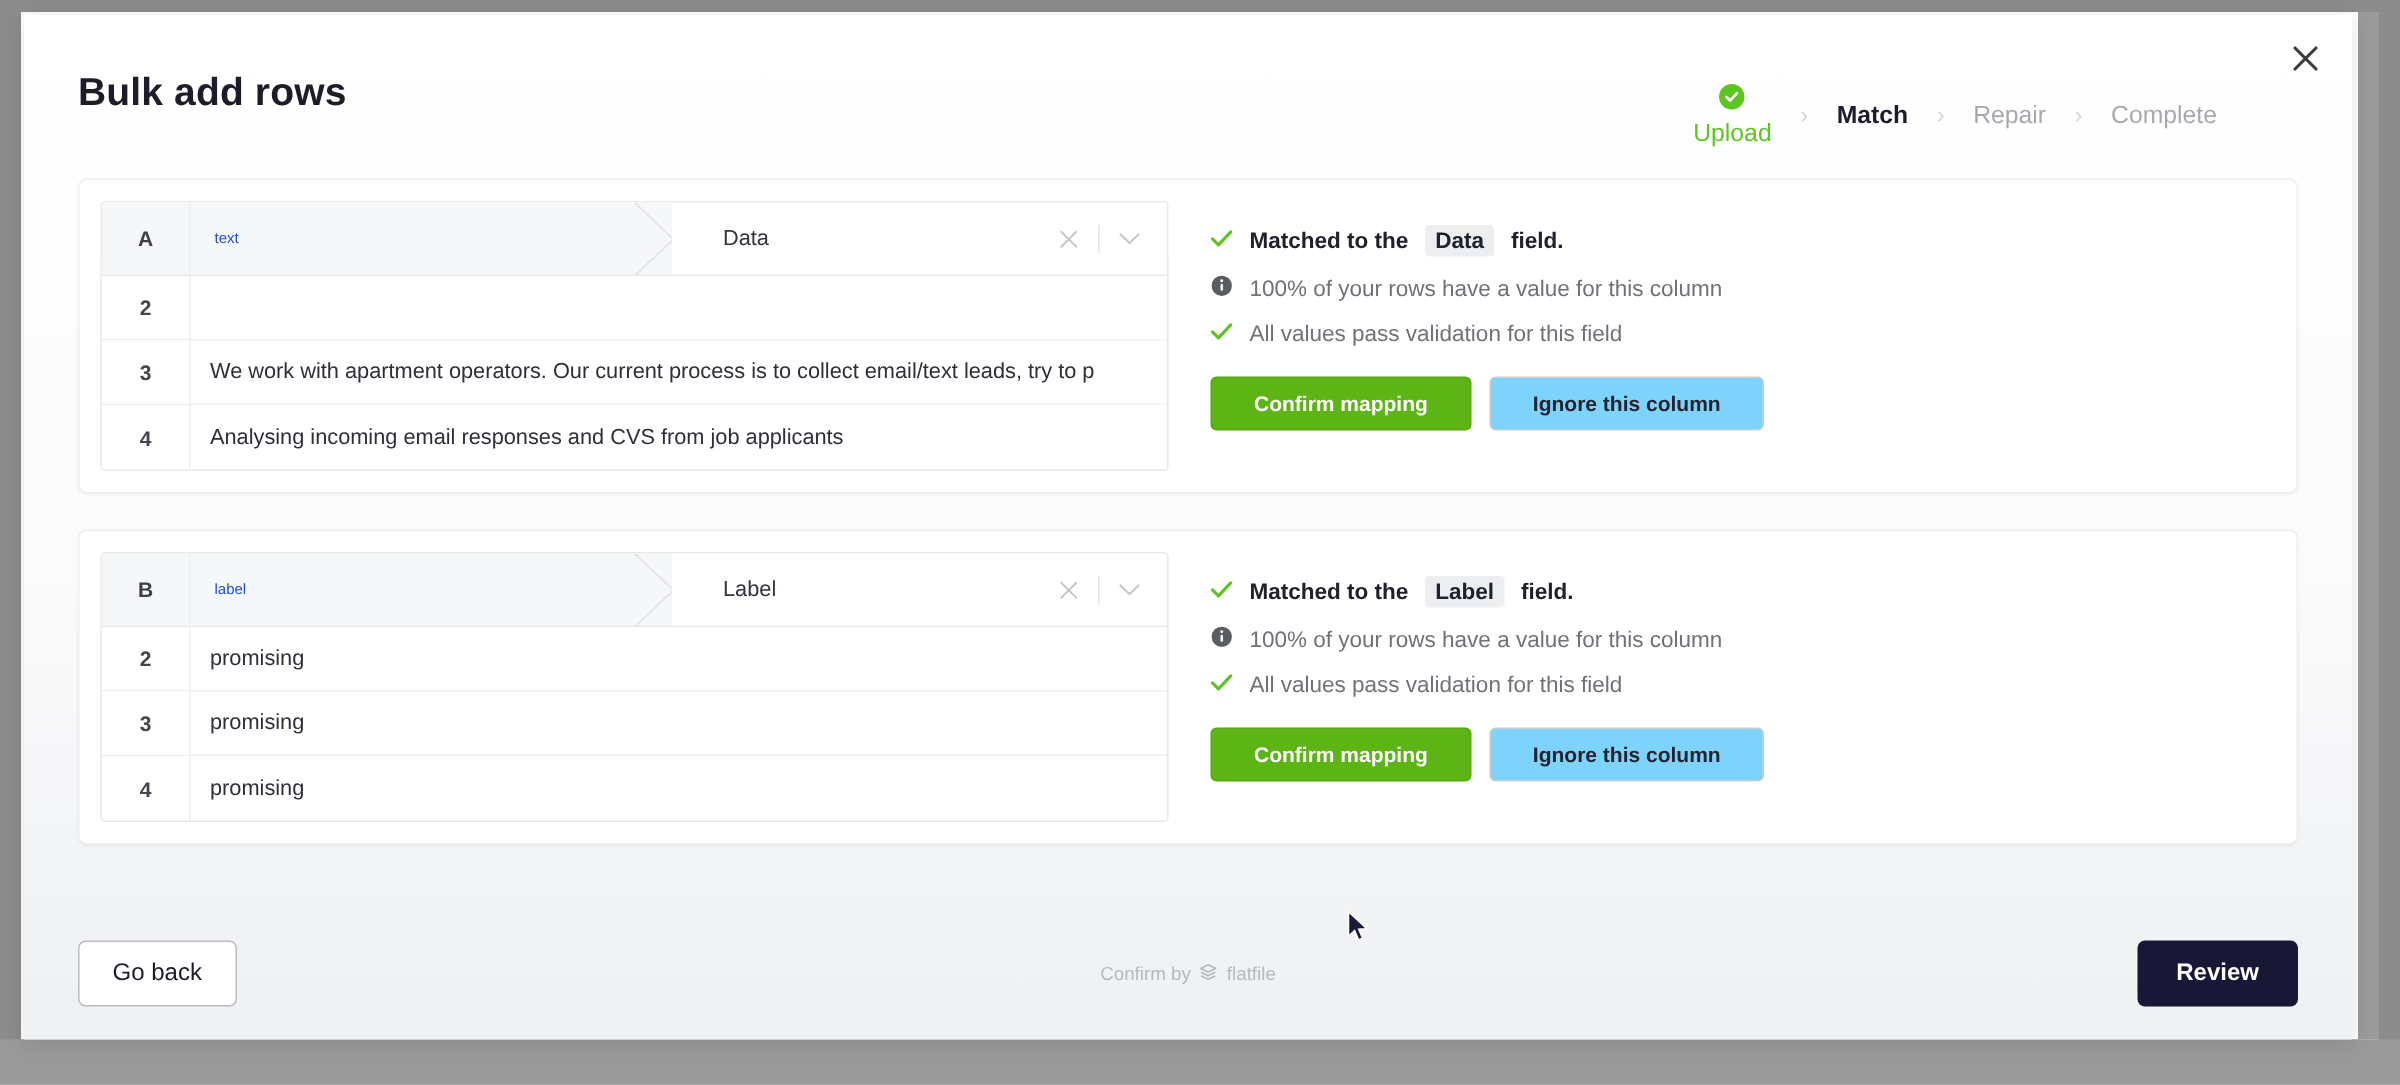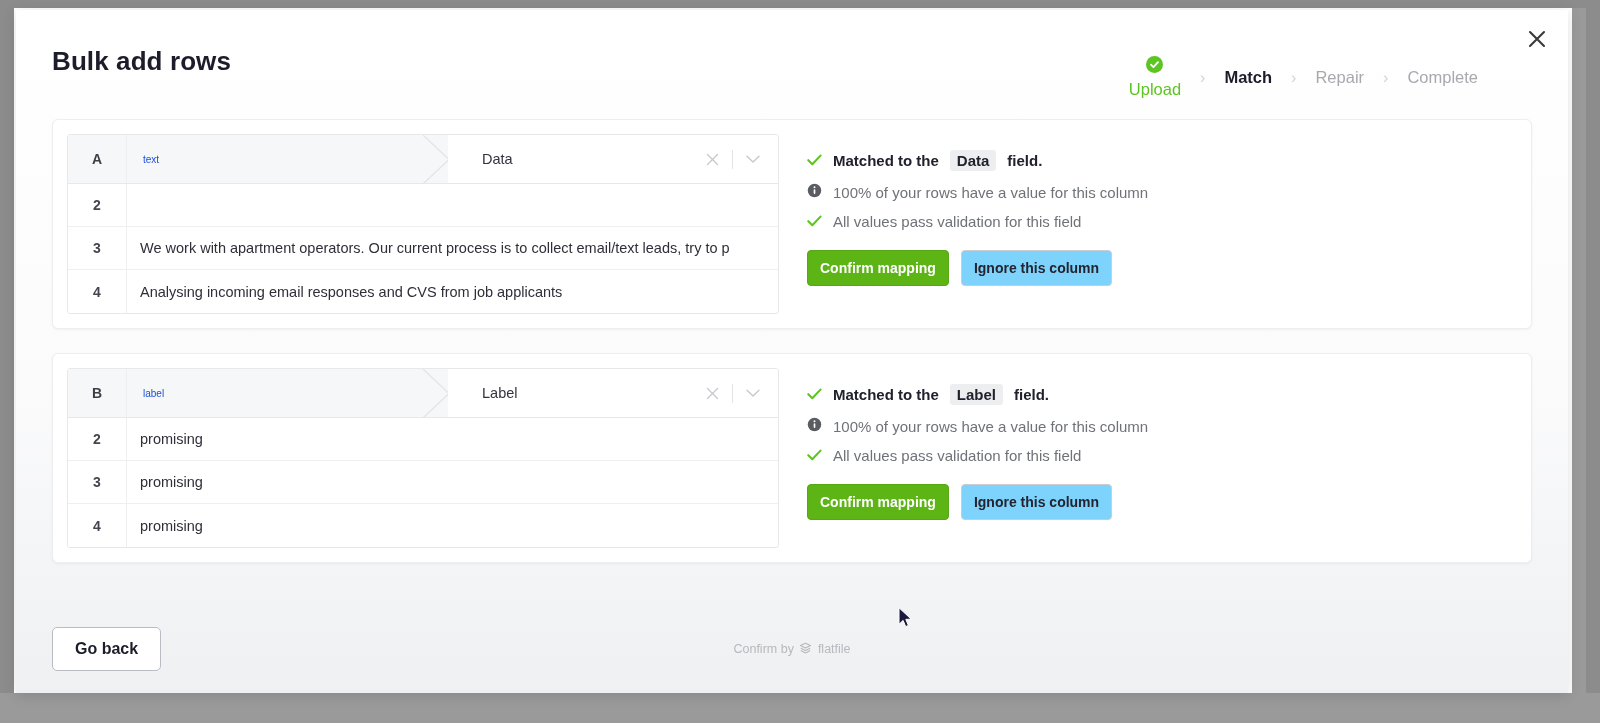--- a/index.html
+++ b/index.html
@@ -262,21 +262,21 @@
     font-weight: 700;
   }
   .ck { color: #5cc521; flex: none; }
   .ic-info { flex: none; }
 
   .btn-row { display: flex; gap: 12px; margin-top: 20px; }
   .btn {
     font-size: 14px;
     font-weight: 700;
     border-radius: 4px;
-    padding: 0 12px;
+    padding: 0 28px;
     height: 36px;
     display: inline-flex;
     align-items: center;
     justify-content: center;
     cursor: pointer;
     white-space: nowrap;
   }
   .btn-confirm {
     background: #5cb415;
     color: #ffffff;
@@ -297,21 +297,21 @@
     align-items: center;
     padding: 0 36px;
   }
   #go-back {
     background: #ffffff;
     border: 1px solid #b9bcc2;
     border-radius: 5px;
     padding: 0 22px;
     height: 44px;
     font-size: 16px;
-    font-weight: 700;
+    font-weight: 400;
     color: #1c1c2b;
     display: inline-flex;
     align-items: center;
     cursor: pointer;
   }
   #powered {
     position: absolute;
     left: 50%;
     transform: translateX(-50%);
     display: flex;
@@ -588,20 +588,21 @@
         <span>
           <svg width="12" height="12" viewBox="0 0 12 12" fill="none" stroke="#b6b9bf" stroke-width="1.1" stroke-linejoin="round">
             <path d="M6 1.2 L11 3.6 L6 6 L1 3.6 Z"></path>
             <path d="M1.3 6.2 L6 8.5 L10.7 6.2"></path>
             <path d="M1.3 8.6 L6 10.9 L10.7 8.6"></path>
           </svg>
         </span>
         <span>flatfile</span>
       </div>
 
+      <div id="review-button">Review</div>
     </div>
 
   </div>
 
   <div id="cursor">
     <svg width="16" height="22" viewBox="0 0 16 22">
       <path d="M1 0.8 L1 17.2 L5.1 13.4 L7.7 19.6 L10.4 18.4 L7.8 12.4 L13.2 12.1 Z" fill="#1c1a3c" stroke="#ffffff" stroke-width="1"></path>
     </svg>
   </div>
 

